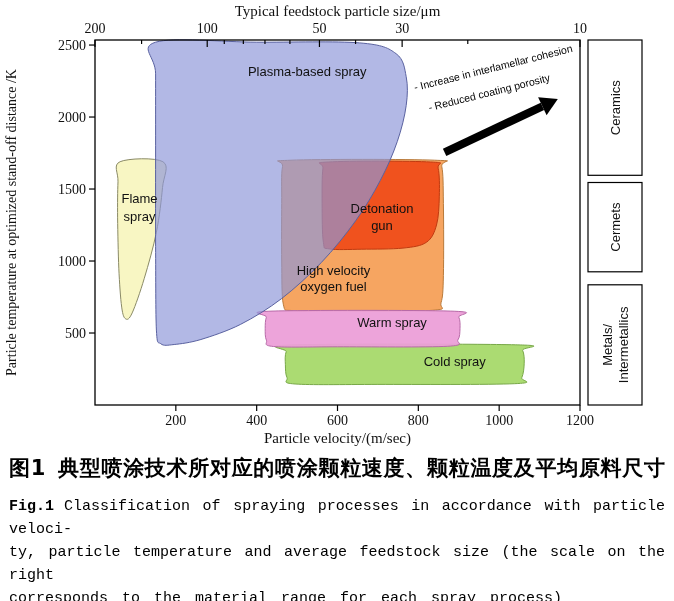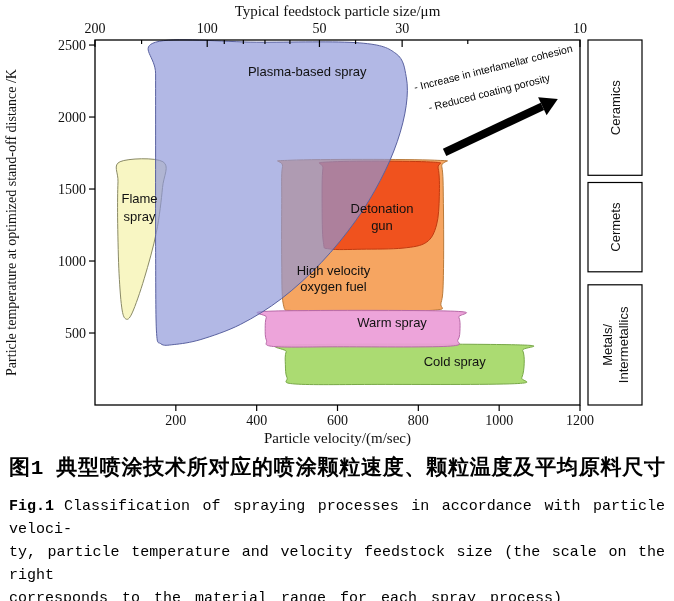--- a/index.html
+++ b/index.html
@@ -1,21 +1,21 @@
 <!DOCTYPE html>
 <html><head>
 <meta charset="utf-8">
 <style>
   html,body{margin:0;padding:0;background:#fff;}
   body{width:674px;height:601px;overflow:hidden;font-family:"Liberation Serif",serif;color:#000;}
   .page{position:relative;width:674px;height:601px;background:#fff;}
   svg{display:block;}
   .caption{padding:6px 9px 0 9px;}
   .cap-zh{font-family:"DejaVu Sans","Liberation Sans",sans-serif;font-weight:bold;font-size:21px;line-height:25px;}
-  .zl.jz{text-align:justify;text-align-last:justify;font-family:Liberation Mono, monospace;}
+  .zl.jz{text-align:justify;text-align-last:justify;}
   .zlab{margin-right:12px;}
   .cap-en{margin-top:14px;font-family:Liberation Mono, monospace;font-size:15px;line-height:23px;}
   .cap-en .el{text-align:justify;text-align-last:justify;}
   .cap-en .el.last{text-align-last:left;word-spacing:5px;}
   .elab{font-weight:bold;margin-right:10px;}
 </style>
 </head>
 <body>
 
 <div class="page">
@@ -101,18 +101,18 @@
         <text x="9" y="23">- Reduced coating porosity</text>
       </g>
     </svg>
 
   <div class="caption">
     <div class="cap-zh">
       <div class="zl jz"><span class="zlab">图1</span><span>典型喷涂技术所对应的喷涂颗粒速度、颗粒温度及平均原料尺寸</span></div>
     </div>
     <div class="cap-en">
       <div class="el"><span class="elab">Fig.1</span><span>Classification of spraying processes in accordance with particle veloci-</span></div>
-      <div class="el">ty, particle temperature and velocity feedstock size (the scale on the right</div>
+      <div class="el">ty, particle temperature and average feedstock size (the scale on the right</div>
       <div class="el last">corresponds to the material range for each spray process)</div>
     </div>
   </div>
 
 </div>
 
 </body></html>

